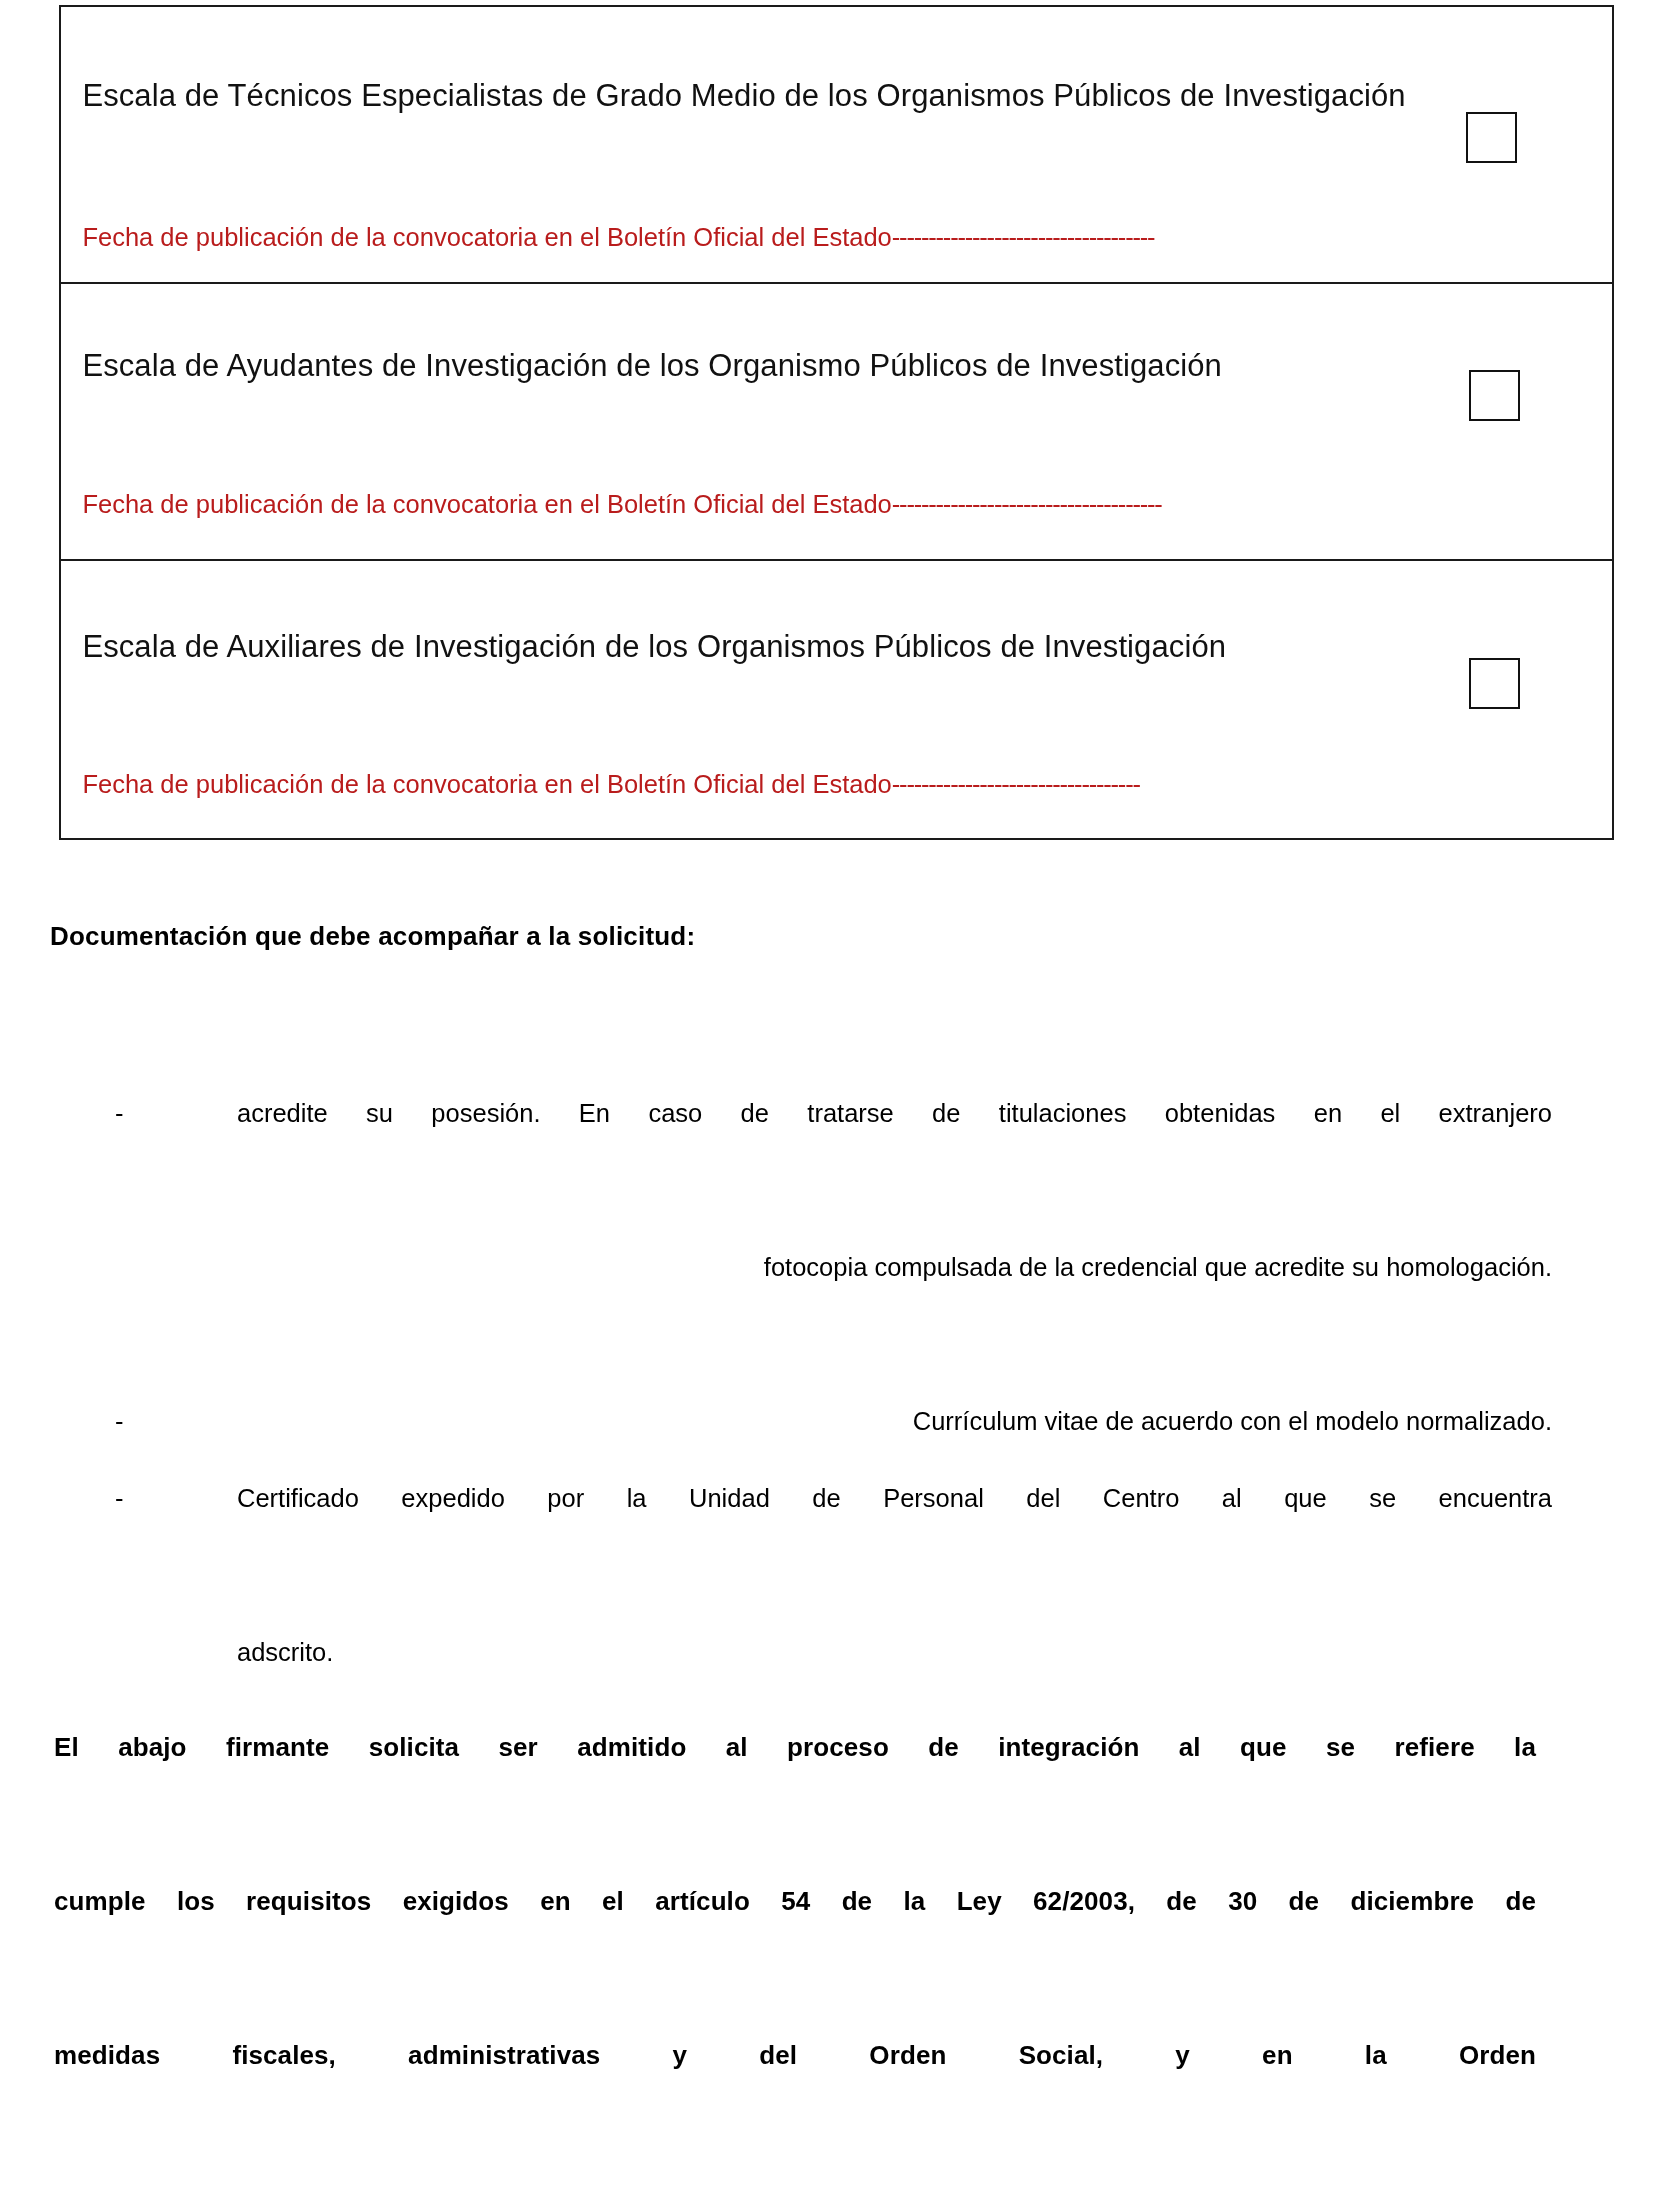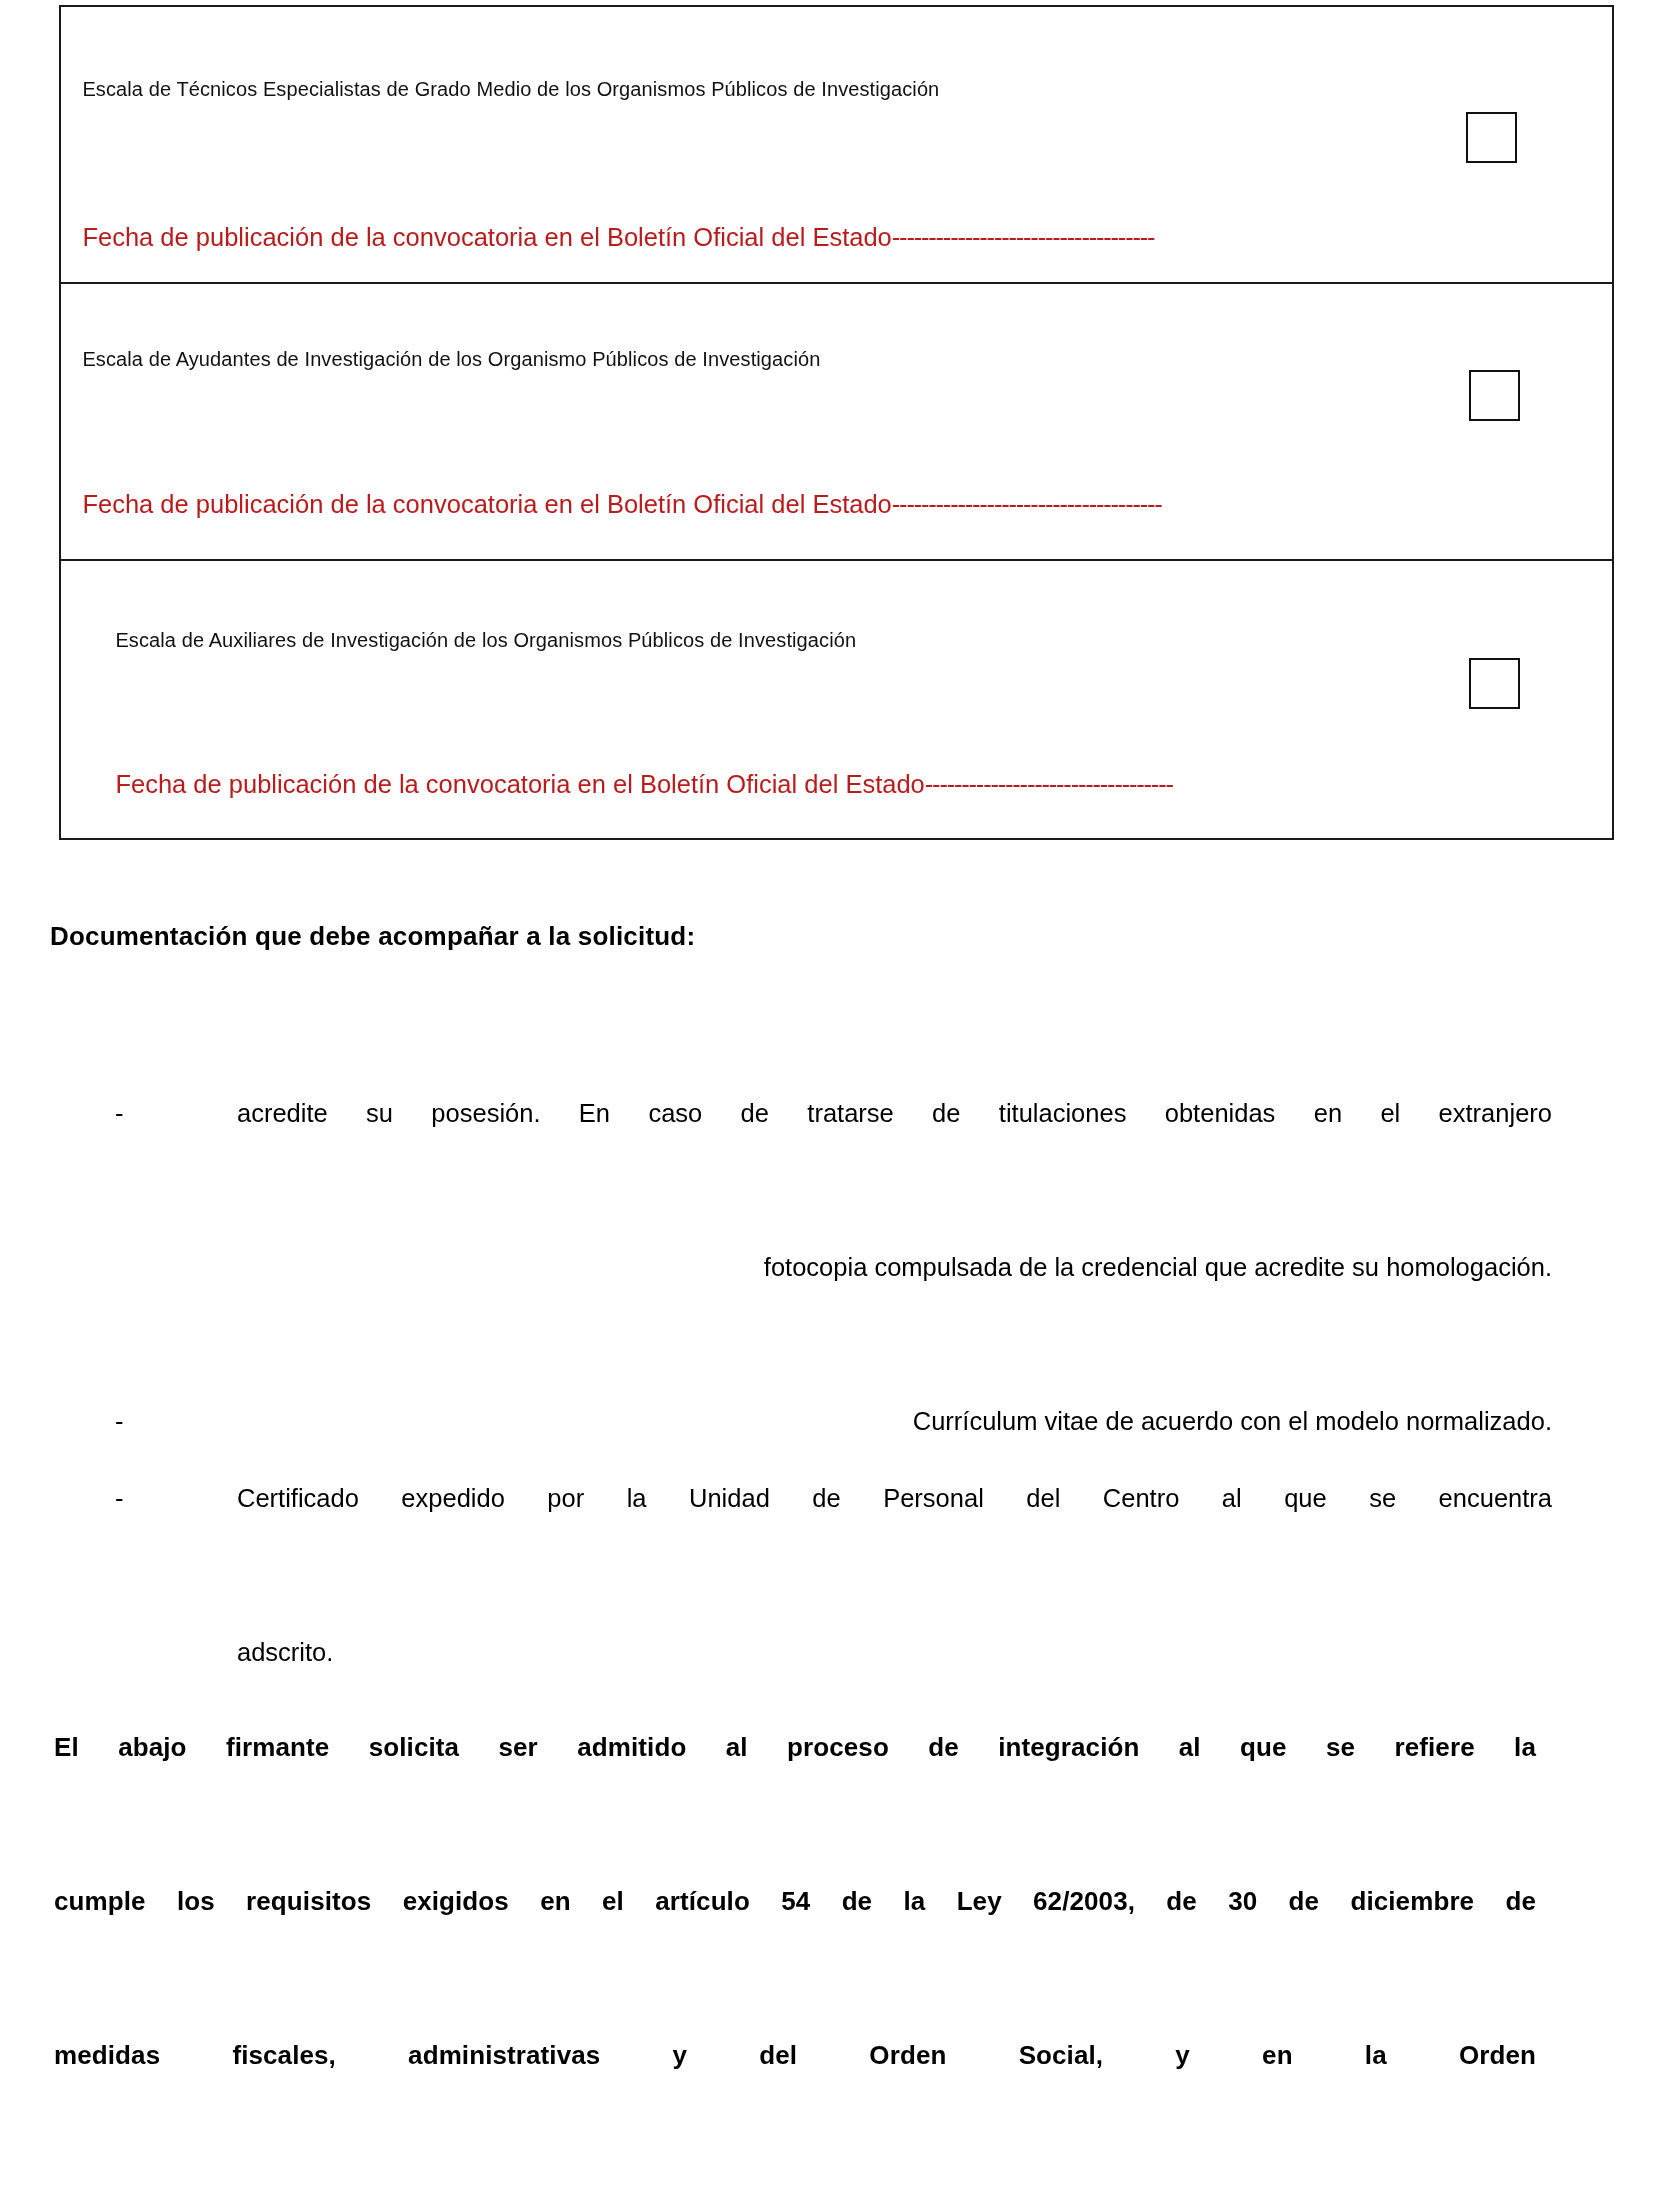--- a/index.html
+++ b/index.html
@@ -30,27 +30,26 @@
   .scale-row {
     position: relative;
     box-sizing: border-box;
     border-bottom: 2.5px solid #1a1a1a;
     height: 277px;
     padding-left: 21.4px;
   }
   .scale-row:last-child {
     border-bottom: none;
     height: 282px;
-    margin-left: 33px;
   }
 
   .scale-title {
     position: absolute;
     left: 21.4px;
-    font-size: 20px;
+    font-size: 31px;
     letter-spacing: 0.1px;
     white-space: nowrap;
     color: #111;
   }
   .row1 .scale-title { top: 71px; }
   .row2 .scale-title { top: 64px; }
   .row3 .scale-title { top: 68px; }
 
   .fecha-line {
     position: absolute;

